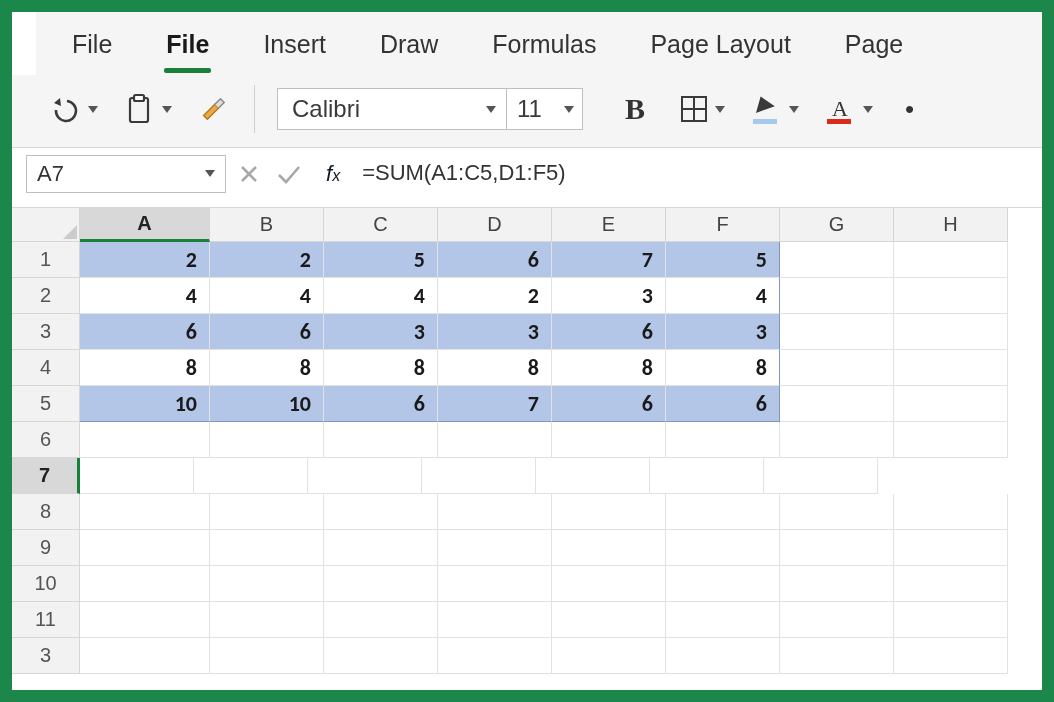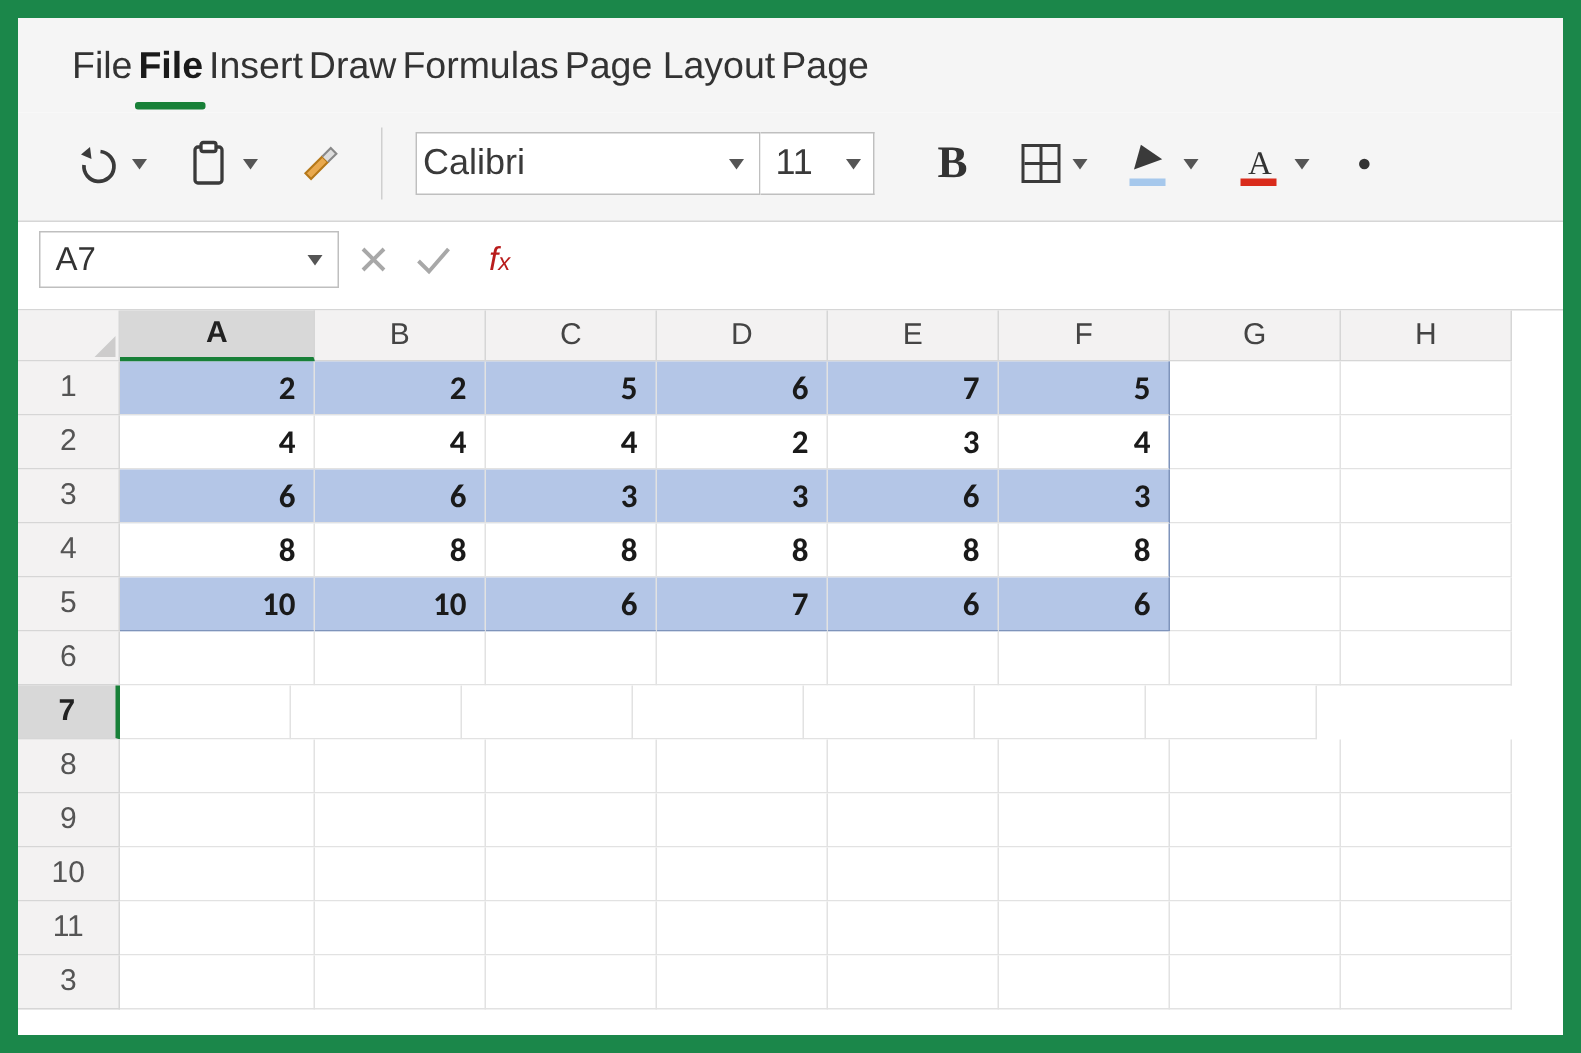--- a/index.html
+++ b/index.html
@@ -26,26 +26,28 @@
   width:1030px;
   height:678px;
   background:#fff;
   overflow:hidden;
 }
 
 
 .ribbon-tabs{
   display:flex;
   align-items:center;
+  gap:50px;
   padding:14px 34px 12px 34px;
   background:var(--ribbon-bg);
   font-size:25px;
   color:#333;
   border-bottom:1px solid var(--ribbon-border);
   border-bottom:none;
+  margin-left:24px;
 }
 .ribbon-tab{
   cursor:pointer;
   padding:4px 2px;
   position:relative;
 }
 .ribbon-tab.active{
   font-weight:600;
   color:#1a1a1a;
 }
@@ -96,21 +98,21 @@
   display:flex;
 }
 .font-name{
   border:1px solid #bfbfbf;
   background:#fff;
   height:42px;
   width:230px;
   display:flex;
   align-items:center;
   justify-content:space-between;
-  padding:0 10px 0 4px;
+  padding:0 10px 0 14px;
   font-size:24px;
   color:#3a3a3a;
 }
 .font-size{
   border:1px solid #bfbfbf;
   border-left:none;
   background:#fff;
   height:42px;
   width:76px;
   display:flex;
@@ -170,21 +172,21 @@
   border:1px solid #bfbfbf;
   width:200px;height:38px;
   display:flex;align-items:center;justify-content:space-between;
   padding:0 10px;
   font-size:22px;color:#333;
 }
 .fx-ctrls{
   display:flex;align-items:center;gap:16px;color:#9a9a9a;
 }
 .fx-ctrls svg{display:block;}
-.fx-label{font-style:italic;color:#b91c1c;font-size:22px;margin:0 6px 0 8px;}
+.fx-label{font-style:italic;color:#0f172a;font-size:22px;margin:0 6px 0 8px;}
 .formula-input{
   flex:1;border:none;font-size:22px;color:#333;padding:6px 4px;
   border-bottom:1px solid transparent;
 }
 
 
 .sheet{
   display:flex;
 }
 .corner{
@@ -332,20 +334,21 @@
             <path d="M4 4 L18 18 M18 4 L4 18" stroke="#a8a8a8" stroke-width="2.6"></path>
           </svg>
       </span>
       <span>
         <svg width="26" height="22" viewBox="0 0 26 22">
             <path d="M3 12 L10 19 L23 4" fill="none" stroke="#a8a8a8" stroke-width="2.6"></path>
           </svg>
       </span>
       <span class="fx-label">f<span style="font-style:italic;font-size:16px;">x</span></span>
     </div>
+    <div class="formula-input">=SUM(A1:C5,D1:F5)</div>
   </div>
 
   <div class="sheet" style="flex-direction:column;">
 
     <div class="row">
       <div class="corner">
         <svg width="18" height="18" viewBox="0 0 18 18">
             <path d="M16 2 L16 16 L2 16 Z" fill="#bdbdbd"></path>
           </svg>
       </div>

